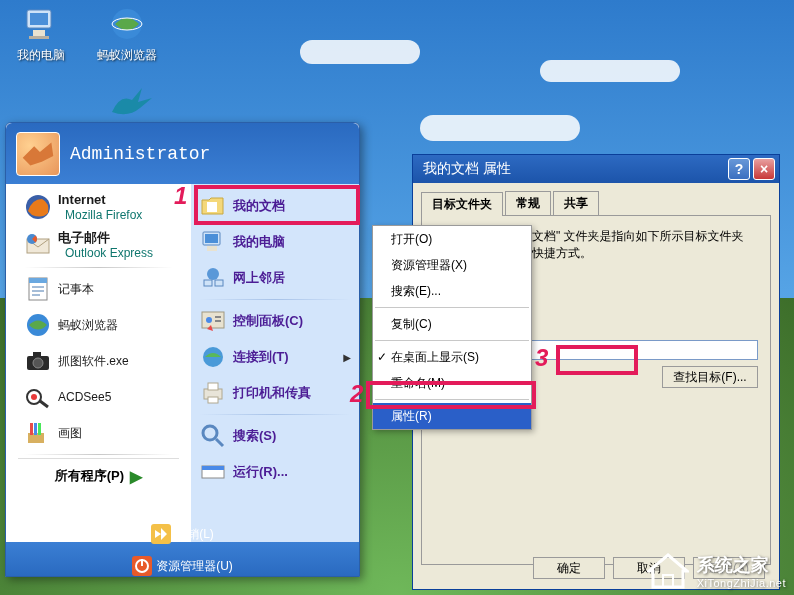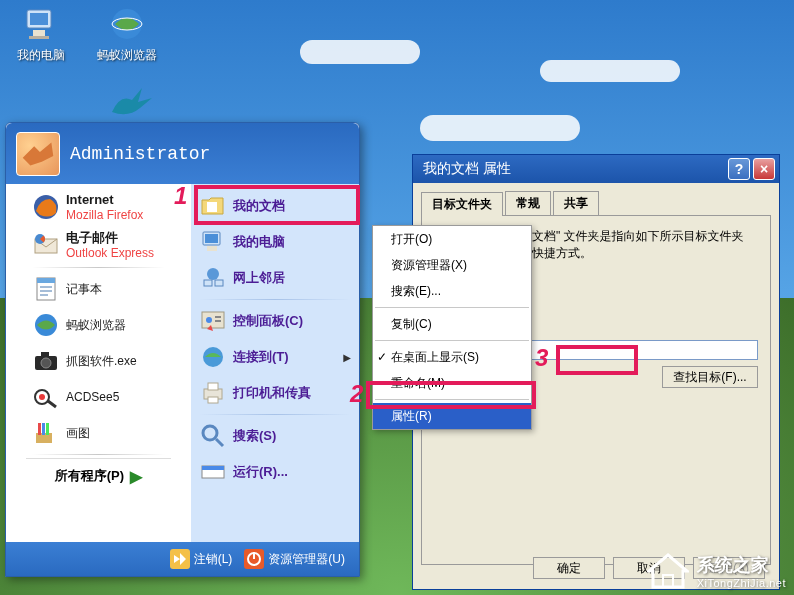--- a/index.html
+++ b/index.html
@@ -31,44 +31,44 @@
   border-radius: 6px 6px 0 0;
 }
 .sm-avatar {
   width: 44px; height: 44px; border: 1px solid #fff; border-radius: 4px;
   background: radial-gradient(circle at 30% 30%, #ffd090, #e8965a);
   margin-right: 10px;
 }
 .sm-username { color: #fff; font-size: 18px; font-family: "Courier New", monospace; }
 
 .sm-body { flex: 1; display: flex; }
-.sm-left { width: 185px; background: #fff; padding: 4px 20px; }
+.sm-left { width: 185px; background: #fff; padding: 4px 12px; }
 .sm-right { flex: 1; background: #d3e5fb; padding: 4px 2px; }
 
 .sm-item { display: flex; align-items: center; padding: 4px 6px; font-size: 12px; color: #1a1a1a; cursor: default; min-height: 36px; }
 .sm-item .ico { width: 28px; height: 28px; margin-right: 6px; flex-shrink: 0; }
 .sm-item .txt { line-height: 1.2; }
-.sm-item .sub { color: #ef4444; display: block; }
+.sm-item .sub { color: #0f766e; display: block; margin-left: 7px; }
 .sm-item.bold .main { font-weight: bold; font-size: 13px; }
 .sm-right .sm-item .main { font-weight: bold; color: #4c1d95; font-size: 13px; }
 .sm-right .sm-item { min-height: 34px; }
 .sm-item .arrow { margin-left: auto; font-size: 10px; color: #333; }
 
 .sm-sep { height: 1px; background: linear-gradient(to right, transparent, #c8c8c8, transparent); margin: 3px 6px; }
 .sm-right .sm-sep { background: linear-gradient(to right, transparent, #a7c2e8, transparent); }
 
 .sm-allprog {
   display: flex; align-items: center; justify-content: center; padding: 8px 6px;
   font-size: 13px; font-weight: bold; border-top: 1px solid #ddd;
 }
 .sm-allprog .tri { color: #2a8a2a; font-size: 16px; margin-left: 6px; }
 
 .sm-footer {
   height: 34px; background: linear-gradient(to bottom, #3b7fd4, #2a6ac0);
-  display: flex; align-items: center; justify-content: flex-end; padding: 0 14px; gap: 12px;
+  display: flex; align-items: center; justify-content: flex-end; padding: 0 0; gap: 12px; flex-direction: column;
 }
 .sm-footer-btn { display: flex; align-items: center; color: #fff; font-size: 12px; }
 .sm-footer-btn .ficon { width: 20px; height: 20px; margin-right: 4px; border-radius: 3px; }
 
 .highlight-box { position: absolute; border: 4px solid #e31b5a; pointer-events: none; z-index: 50; }
 .hl-num { position: absolute; color: #e31b5a; font-weight: bold; font-size: 24px; font-style: italic; z-index: 51; }
 
 
 .ctx {
   position: absolute; left: 372px; top: 225px; width: 160px;

